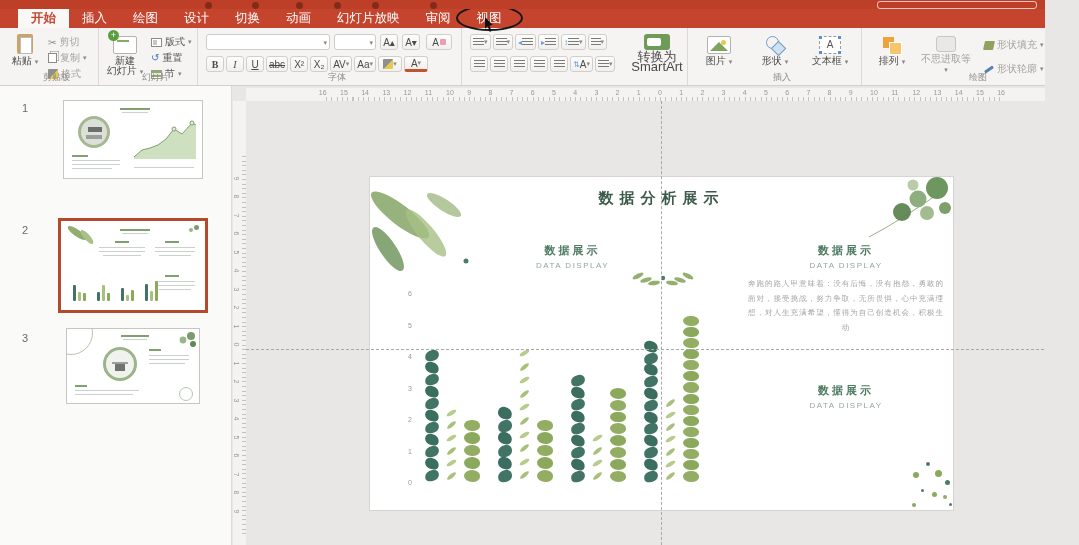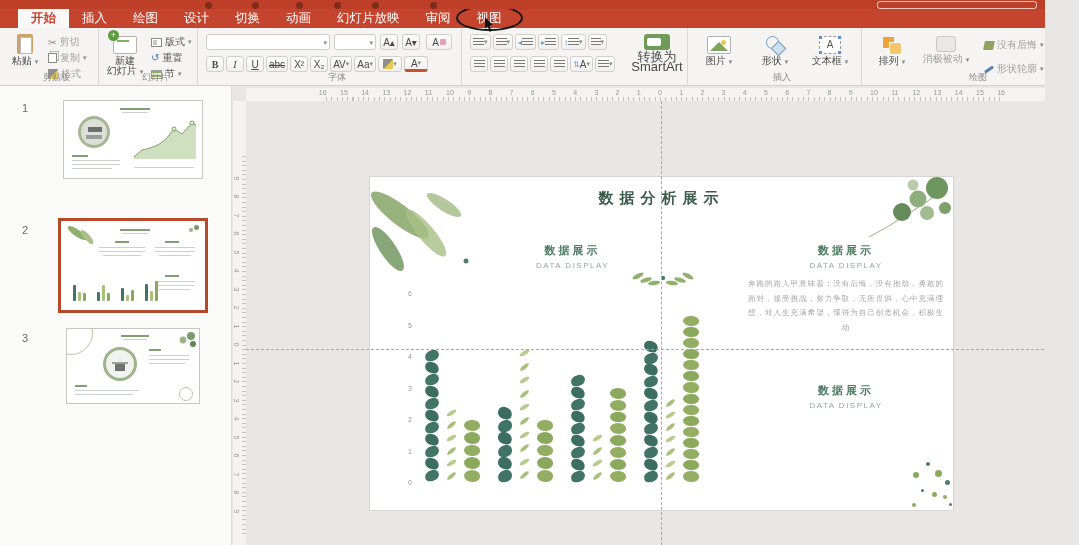--- a/index.html
+++ b/index.html
@@ -332,25 +332,25 @@
       <div class="glabel">插入</div>
     </div>
 
     <div class="rgroup" style="flex:1; border-right:none">
       <div class="bigbtn" style="left:10px; top:8px; width:40px">
         <div class="ico-arrange"></div>
         <div class="blabel"><span>排列</span> <span class="drop">▾</span></div>
       </div>
       <div class="bigbtn dis" style="left:58px; top:8px; width:52px">
         <div class="ico-quick"></div>
-        <div class="blabel"><span>消极被动</span> <span class="drop">▾</span></div>
+        <div class="blabel"><span>不思进取等</span> <span class="drop">▾</span></div>
       </div>
       <div class="mini-row dis" style="left:122px; top:10px">
         <span class="ico-bucket"></span>
-          <span>没有后悔</span>
+          <span>形状填充</span>
           <span class="drop">▾</span>
       </div>
       <div class="mini-row dis" style="left:122px; top:34px">
         <span class="ico-pencil"></span>
           <span>形状轮廓</span>
           <span class="drop">▾</span>
       </div>
       <div class="glabel">绘图</div>
     </div>
   </div>

